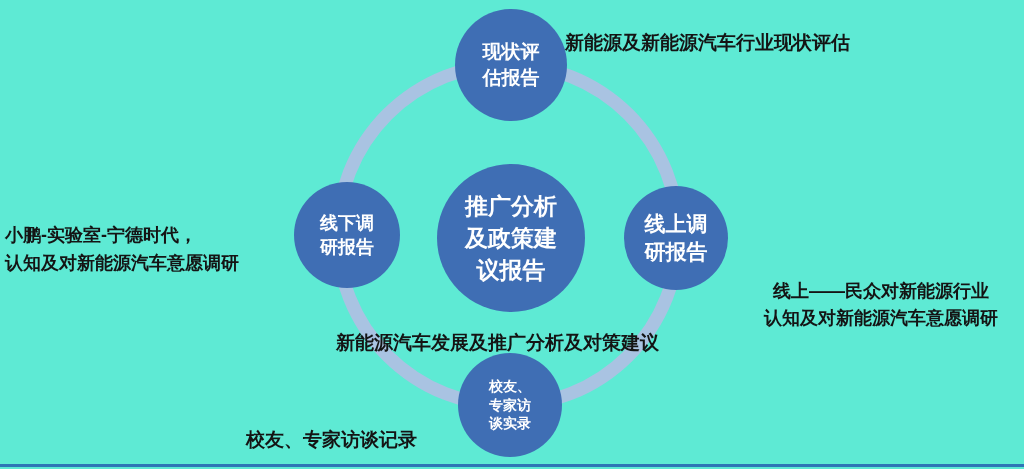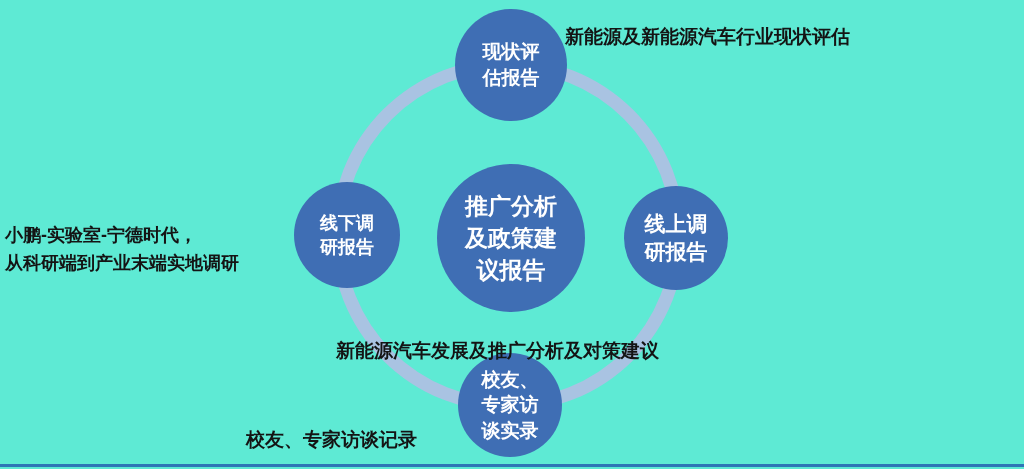--- a/index.html
+++ b/index.html
@@ -39,33 +39,33 @@
     text-align: center;
     font-weight: bold;
     white-space: pre-line;
     line-height: 1.35;
     z-index: 2;
   }
   .node-top    { left: 455px; top:   9px; width: 112px; height: 112px; font-size: 19px; }
   .node-center { left: 437px; top: 164px; width: 148px; height: 148px; font-size: 23px; line-height: 1.4; }
   .node-left   { left: 294px; top: 182px; width: 106px; height: 106px; font-size: 18px; }
   .node-right  { left: 624px; top: 186px; width: 104px; height: 104px; font-size: 21px; }
-  .node-bottom { left: 458px; top: 353px; width: 104px; height: 104px; font-size: 19px; }
+  .node-bottom { left: 458px; top: 353px; width: 104px; height: 104px; font-size: 14px; }
   
   .note {
     position: absolute;
     color: #141414;
     font-weight: bold;
     white-space: pre-line;
     z-index: 3;
   }
-  .note-top-right    { left: 565px; top:  24px; font-size: 19px; }
+  .note-top-right    { left: 565px; top:  30px; font-size: 19px; }
   .note-right        { left: 738px; top: 278px; width: 286px; font-size: 18px; line-height: 1.5; text-align: center; }
   .note-left         { left:   5px; top: 222px; width: 252px; font-size: 18px; line-height: 1.55; text-align: left; }
-  .note-bottom-center{ left: 336px; top: 330px; font-size: 19px; margin-top: 8px; }
+  .note-bottom-center{ left: 336px; top: 330px; font-size: 19px; }
   .note-bottom-left  { left: 246px; top: 427px; font-size: 19px; text-align: right; }
   
   .baseline {
     position: absolute;
     left: 0;
     top: 464px;
     width: 1024px;
     height: 3px;
     background: #2e75b6;
     z-index: 4;
@@ -90,23 +90,25 @@
 
   <div class="node node-right">线上调
 研报告</div>
 
   <div class="node node-bottom">校友、
 专家访
 谈实录</div>
 
   <div class="note note-top-right">新能源及新能源汽车行业现状评估</div>
 
+  <div class="note note-right">线上——民众对新能源行业
+认知及对新能源汽车意愿调研</div>
 
   <div class="note note-left">小鹏-实验室-宁德时代，
-从科研端到产业末端实地调研</div>
+认知及对新能源汽车意愿调研</div>
 
   <div class="note note-bottom-center">新能源汽车发展及推广分析及对策建议</div>
 
   <div class="note note-bottom-left">校友、专家访谈记录</div>
 
   <div class="baseline"></div>
 
 </div>
 
 </body></html>

